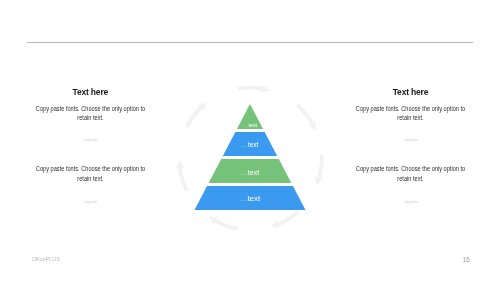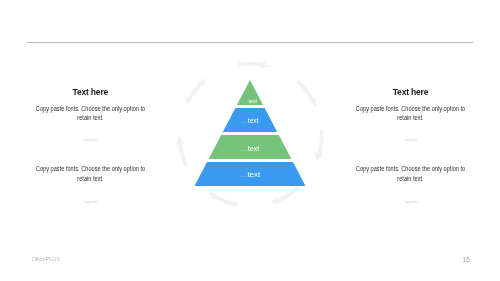--- a/index.html
+++ b/index.html
@@ -8,21 +8,21 @@
   .slide{position:relative;width:412px;height:281px;background:#fff;}
   .rule{position:absolute;left:27px;top:42px;width:446px;height:1px;background:#b7b7b7;}
   .blk{position:absolute;text-align:center;transform:translateZ(0);}
   .blk .h{font-weight:bold;font-size:8.5px;color:#191919;letter-spacing:-0.18px;line-height:9px;}
   .blk .p{font-size:6.3px;color:#2f2f2f;line-height:9.8px;transform:scaleX(0.895);}
   .blk .tiny{font-size:3.1px;color:#d0d0d0;letter-spacing:-0.2px;}
   .footer-left{transform:translateZ(0);position:absolute;left:31.4px;top:256.3px;font-size:5.6px;line-height:6px;
                color:#bcbcbc;letter-spacing:-0.05px;}
   .footer-right{transform:translateZ(0);position:absolute;left:462.8px;top:257.2px;font-size:6.3px;line-height:6px;
                color:#a0a0a0;letter-spacing:-0.1px;}
-  .pyr{position:absolute;left:180px;top:40px;width:140px;height:180px;transform:translateZ(0);text-decoration:underline;}
+  .pyr{position:absolute;left:180px;top:64px;width:140px;height:180px;transform:translateZ(0);text-decoration:underline;}
   svg{display:block;overflow:visible;}
   .lvltext{font-family:"Liberation Sans",sans-serif;fill:#ffffff;}
   .lvldots{fill:rgba(255,255,255,.62);letter-spacing:0.33px;}
 </style>
 </head>
 <body>
 
 <div class="slide">
   <div class="rule"></div>
 

